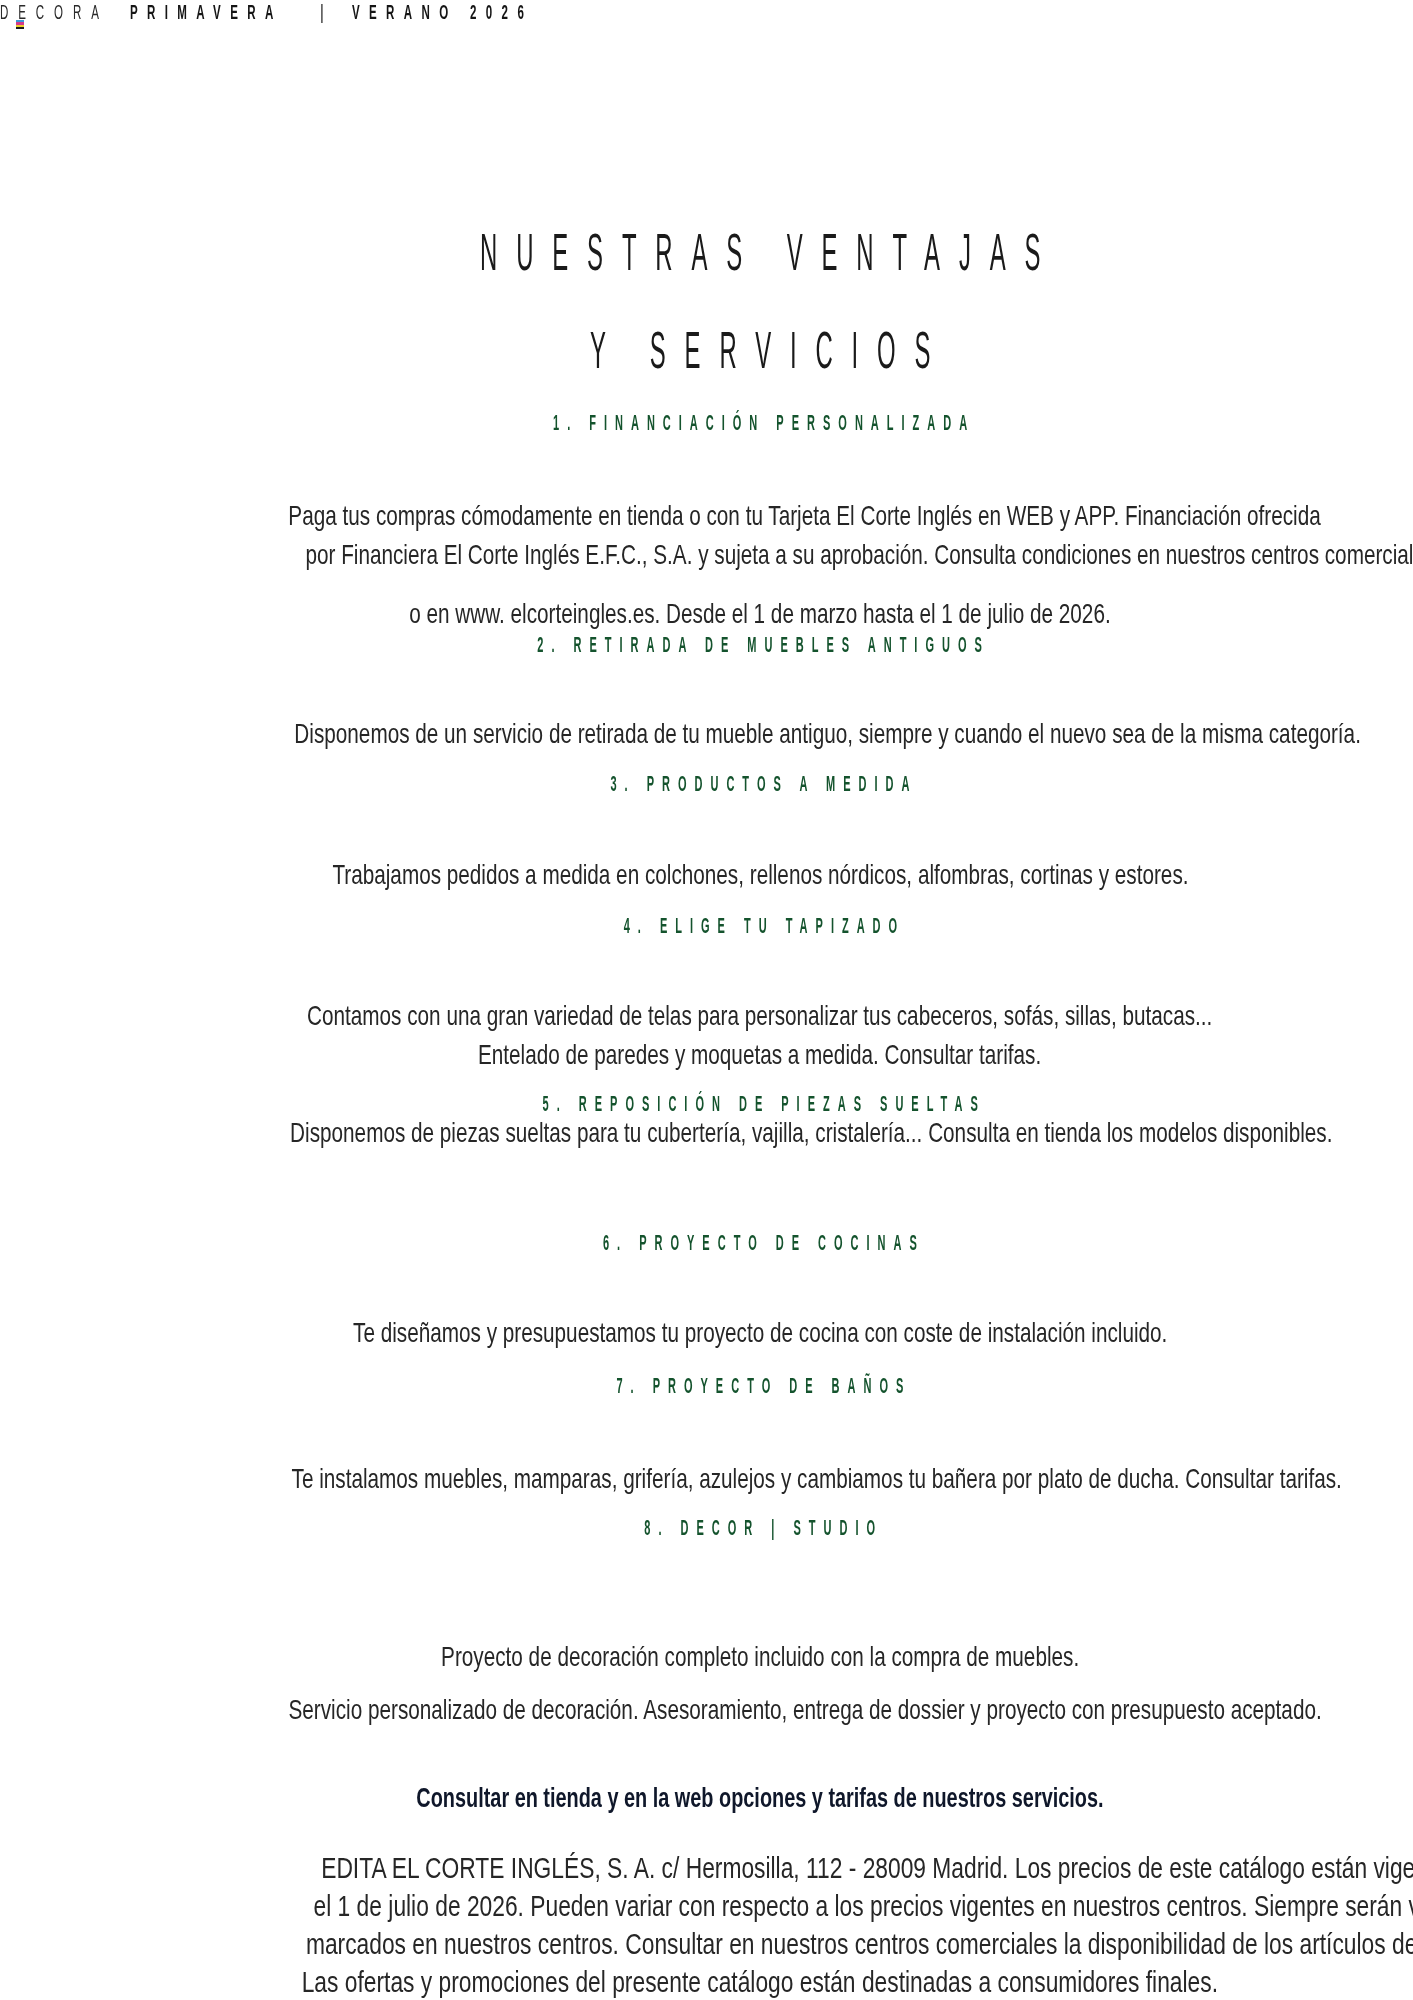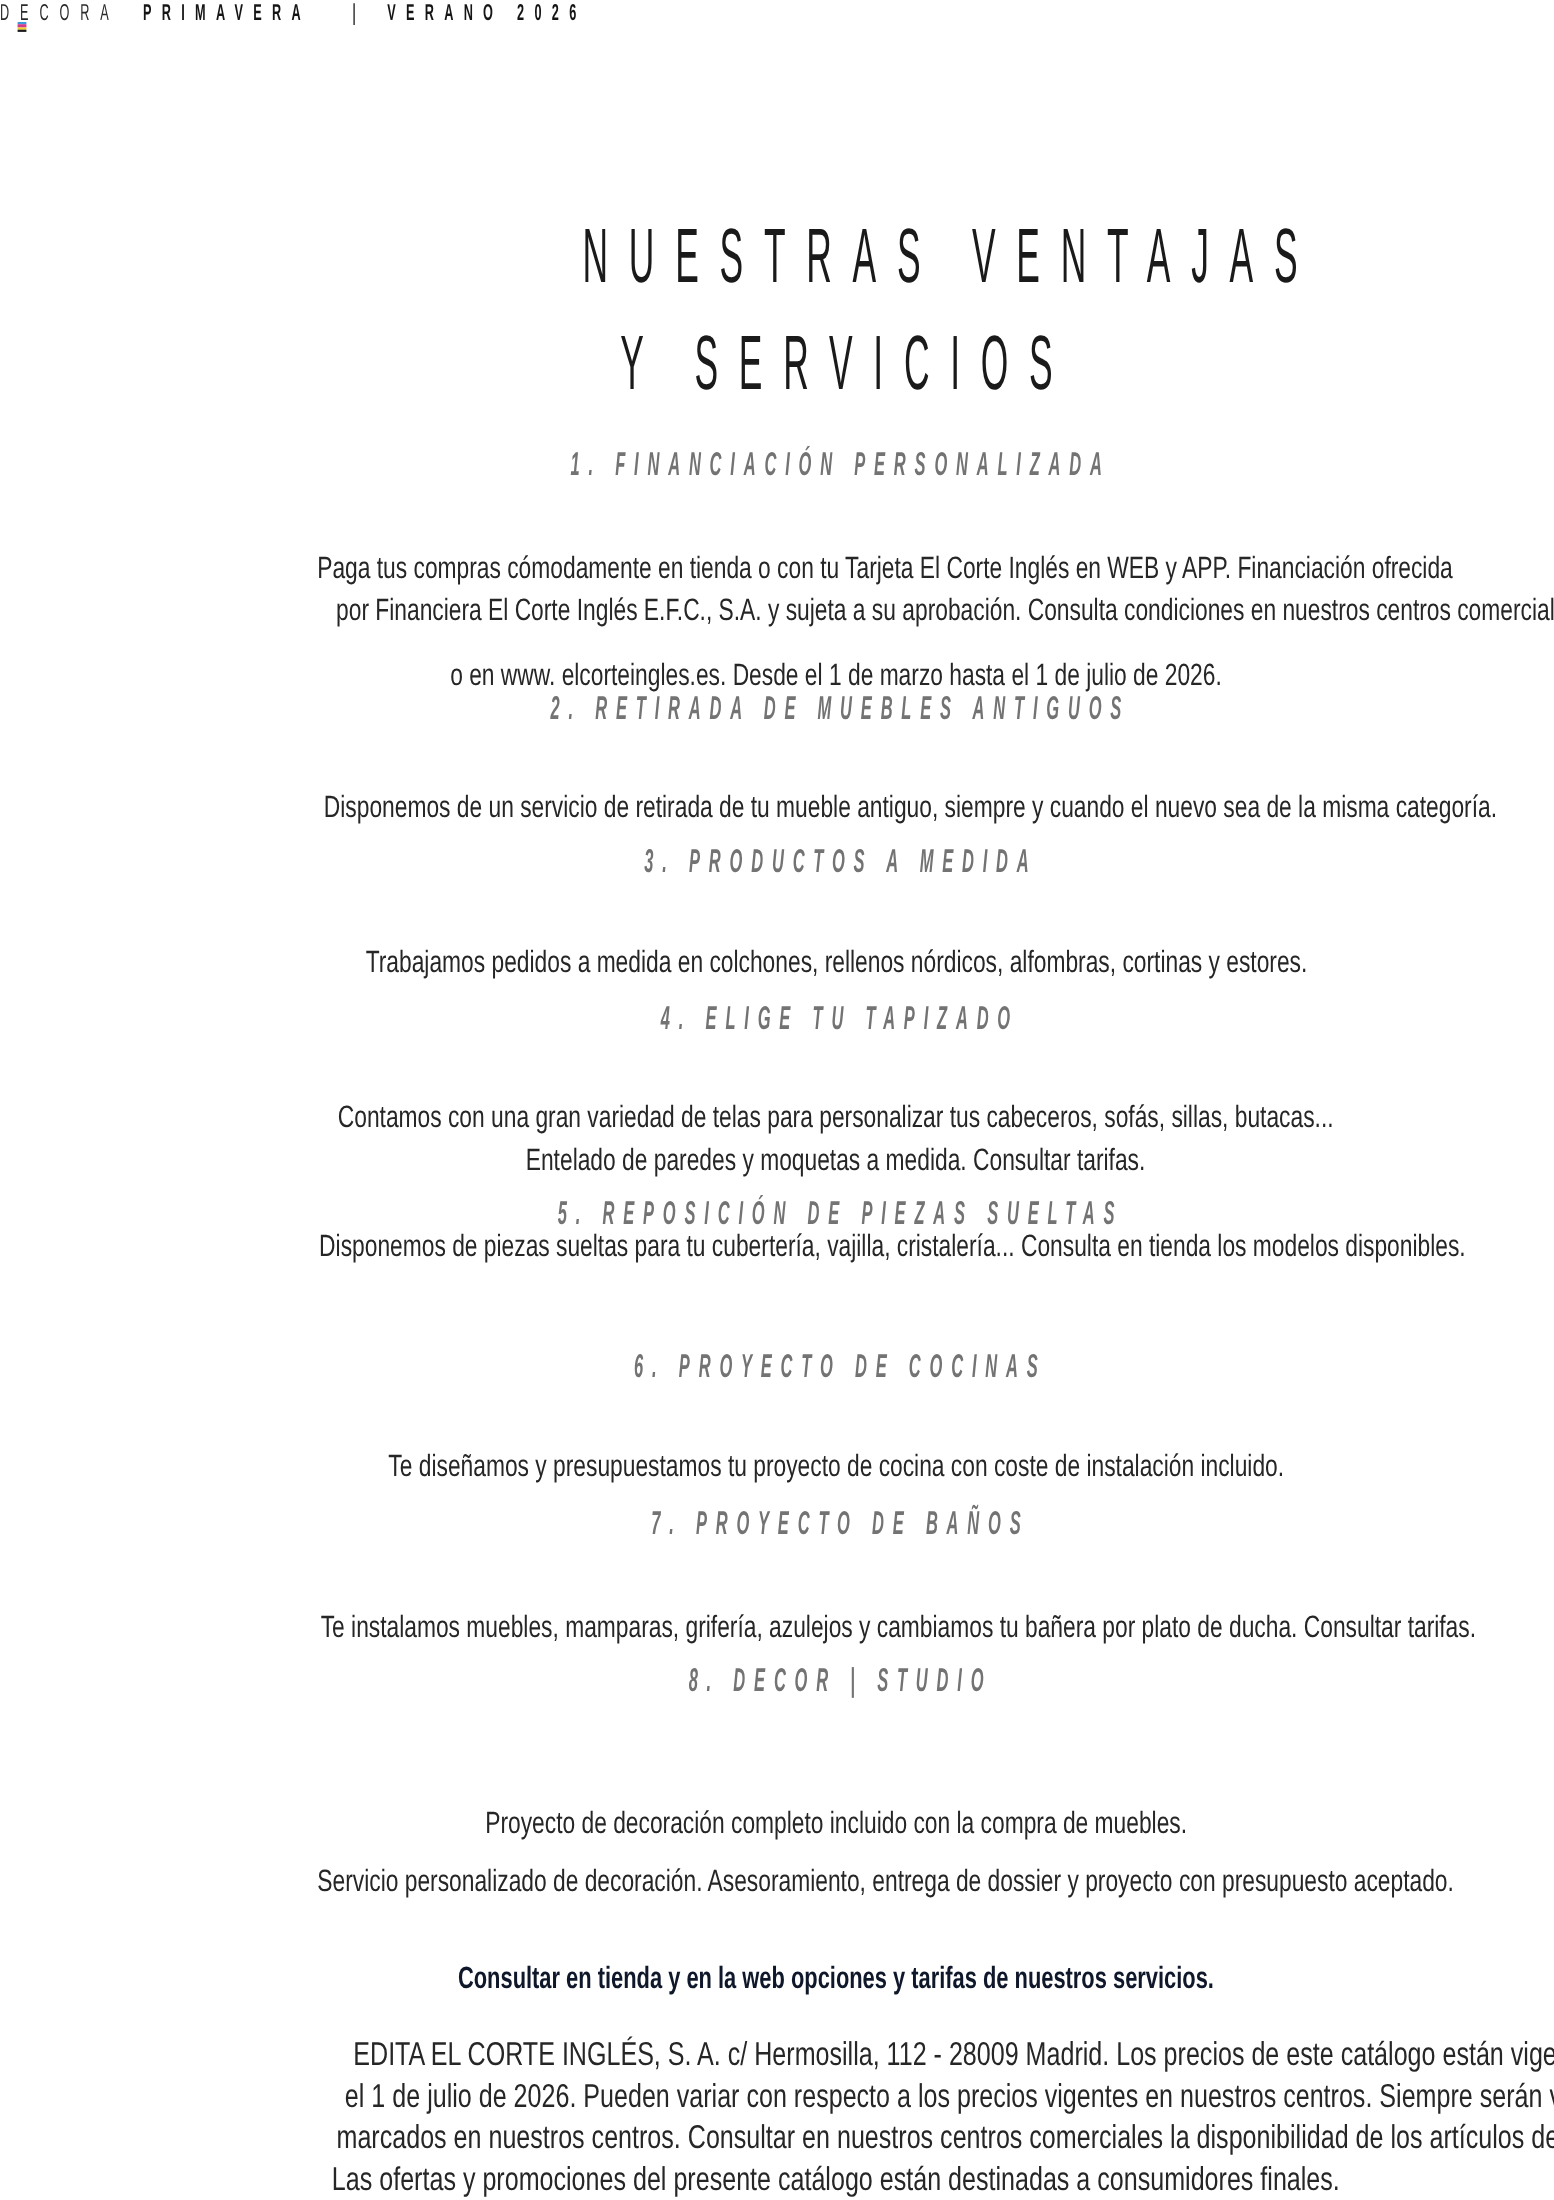--- a/index.html
+++ b/index.html
@@ -77,38 +77,38 @@
   }
   .line > span {
     display: inline-block;
     transform-origin: center center;
   }
 
   
   .title {
     height: 80px;
     line-height: 80px;
-    font-size: 70px;
+    font-size: 52px;
     font-weight: 400;
     color: #1a1a1a;
+    margin-top: 20px;
   }
   .title > span {
     letter-spacing: 41px;
     padding-left: 41px;
     transform: scaleX(0.46);
   }
 
   
   .heading {
     height: 40px;
     line-height: 40px;
-    font-size: 30px;
-    font-weight: 700;
-    color: #737373;
-    font-style: italic;
+    font-size: 22px;
+    font-weight: 700;
+    color: #14532d;
   }
   .heading > span {
     letter-spacing: 16px;
     padding-left: 16px;
     transform: scaleX(0.5);
   }
 
   
   .body {
     height: 40px;

